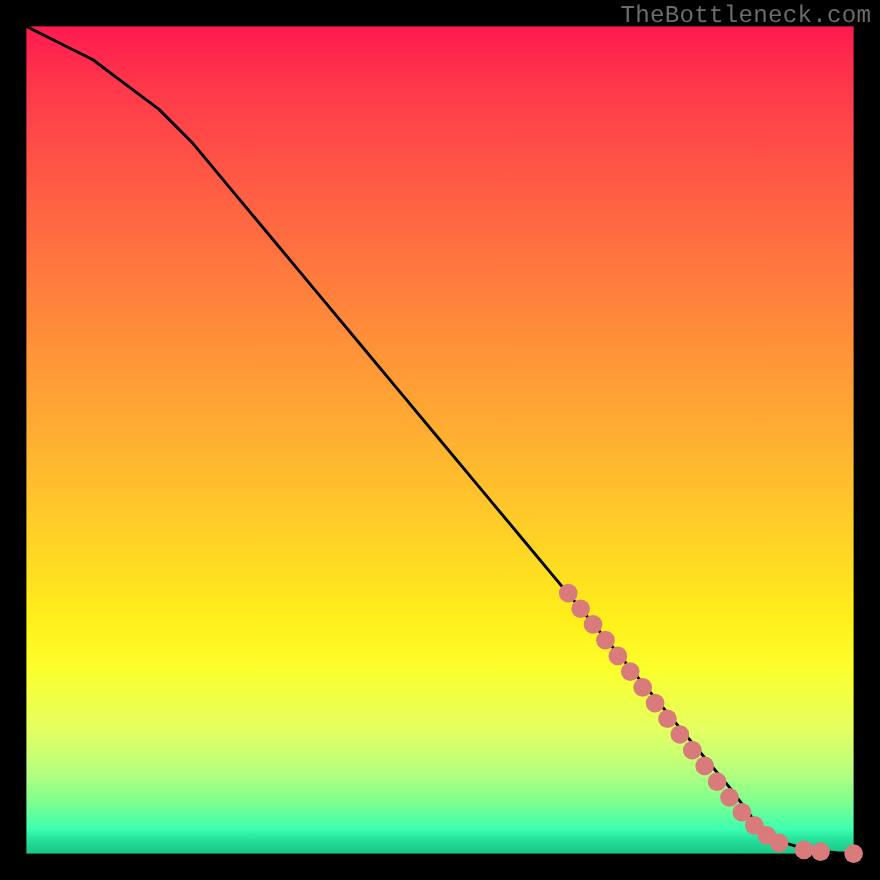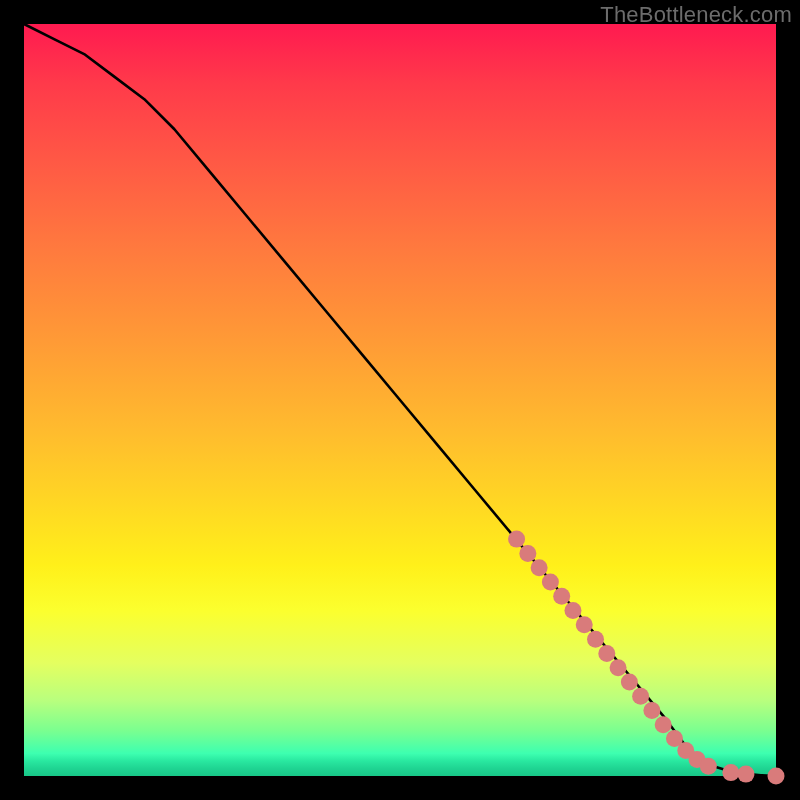--- a/index.html
+++ b/index.html
@@ -49,20 +49,21 @@
     );
   }
   .watermark {
     position: absolute;
     top: 2px;
     right: 8px;
     color: #6c6c6c;
     font-size: 22px;
     letter-spacing: 0.2px;
     user-select: none;
+    font-family: Liberation Mono, monospace;
   }
   svg.overlay {
     position: absolute;
     inset: 0;
     width: 100%;
     height: 100%;
     overflow: visible;
   }
 </style>
 </head>

